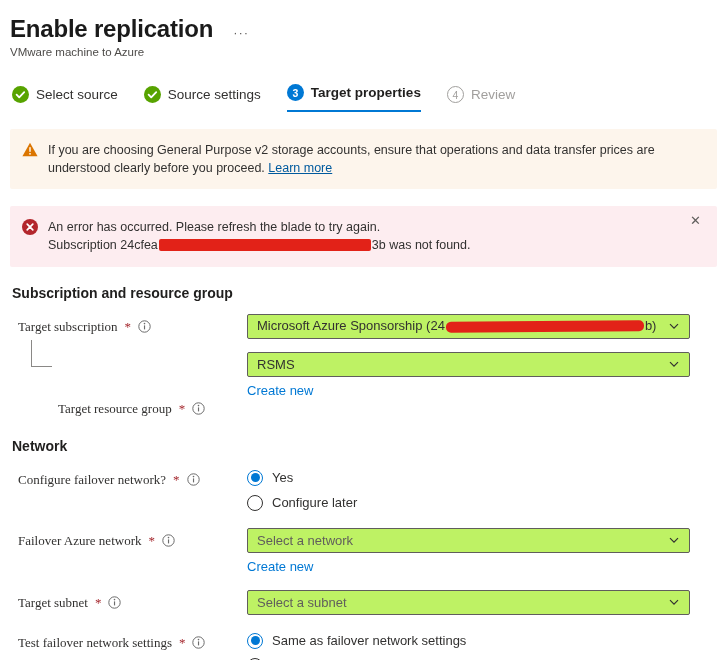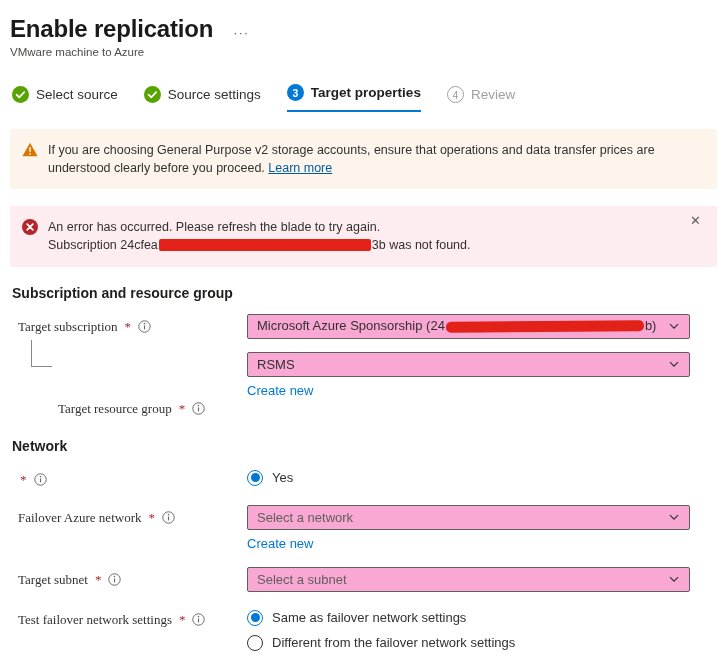--- a/index.html
+++ b/index.html
@@ -54,21 +54,21 @@
   
   .form-area { position:relative; }
   .form-row { display:flex; align-items:flex-start; margin-top:13px; }
   .form-label { width:237px; flex:none; padding-top:5px; padding-left:8px; font-size:13px; color:#323130;
                 display:flex; align-items:center; gap:5px;font-family:Liberation Serif, serif; }
   .form-label.indent { padding-left:48px;margin-top:44px; }
   .req { color:#a4262c; margin-left:2px; }
   .info-icon { display:inline-flex; margin-left:2px; cursor:default; flex:none; }
   .form-control { flex:1; }
 
-  .dropdown { width:443px; height:25px; border:1px solid #605e5c; border-radius:2px; background:#f9a8d4;
+  .dropdown { width:443px; height:25px; border:1px solid #605e5c; border-radius:2px; background:#bef264;
               display:flex; align-items:center; justify-content:space-between; padding:0 9px; cursor:pointer; }
   .dd-value { font-size:13px; color:#323130; white-space:nowrap; overflow:hidden; }
   .dd-value.placeholder { color:#605e5c; }
   .chevron { flex:none; margin-left:8px; display:flex; }
 
   .create-new { display:inline-block; color:#0078d4; font-size:13px; margin-top:6px; cursor:pointer; text-decoration:none; }
 
   .connector { position:absolute; left:21px; top:26px; width:21px; height:27px;
                border-left:1px solid #8a8886; border-bottom:1px solid #8a8886; }
 
@@ -202,34 +202,39 @@
         </div>
         <a class="create-new">Create new</a>
       </div>
     </div>
   </div>
 
   <div class="section-heading" style="margin-top:21px;">Network</div>
 
   <div class="form-row">
     <div class="form-label">
+      <span>Configure failover network?</span>
         <span class="req">*</span>
       <span class="info-icon">
         <svg width="13" height="13" viewBox="0 0 13 13">
             <circle cx="6.5" cy="6.5" r="5.7" fill="none" stroke="#6b6b6b" stroke-width="1"></circle>
             <rect x="5.95" y="5.4" width="1.15" height="4" fill="#6b6b6b"></rect>
             <circle cx="6.5" cy="3.6" r="0.8" fill="#6b6b6b"></circle>
           </svg>
       </span>
     </div>
     <div class="form-control">
       <div class="radio-group">
         <div class="radio-option">
           <span class="radio selected"></span>
           <span class="radio-label">Yes</span>
+        </div>
+        <div class="radio-option">
+          <span class="radio"></span>
+          <span class="radio-label">Configure later</span>
         </div>
       </div>
     </div>
   </div>
 
   <div class="form-row" style="margin-top:17px;">
     <div class="form-label">
       <span>Failover Azure network</span>
         <span class="req">*</span>
       <span class="info-icon">

